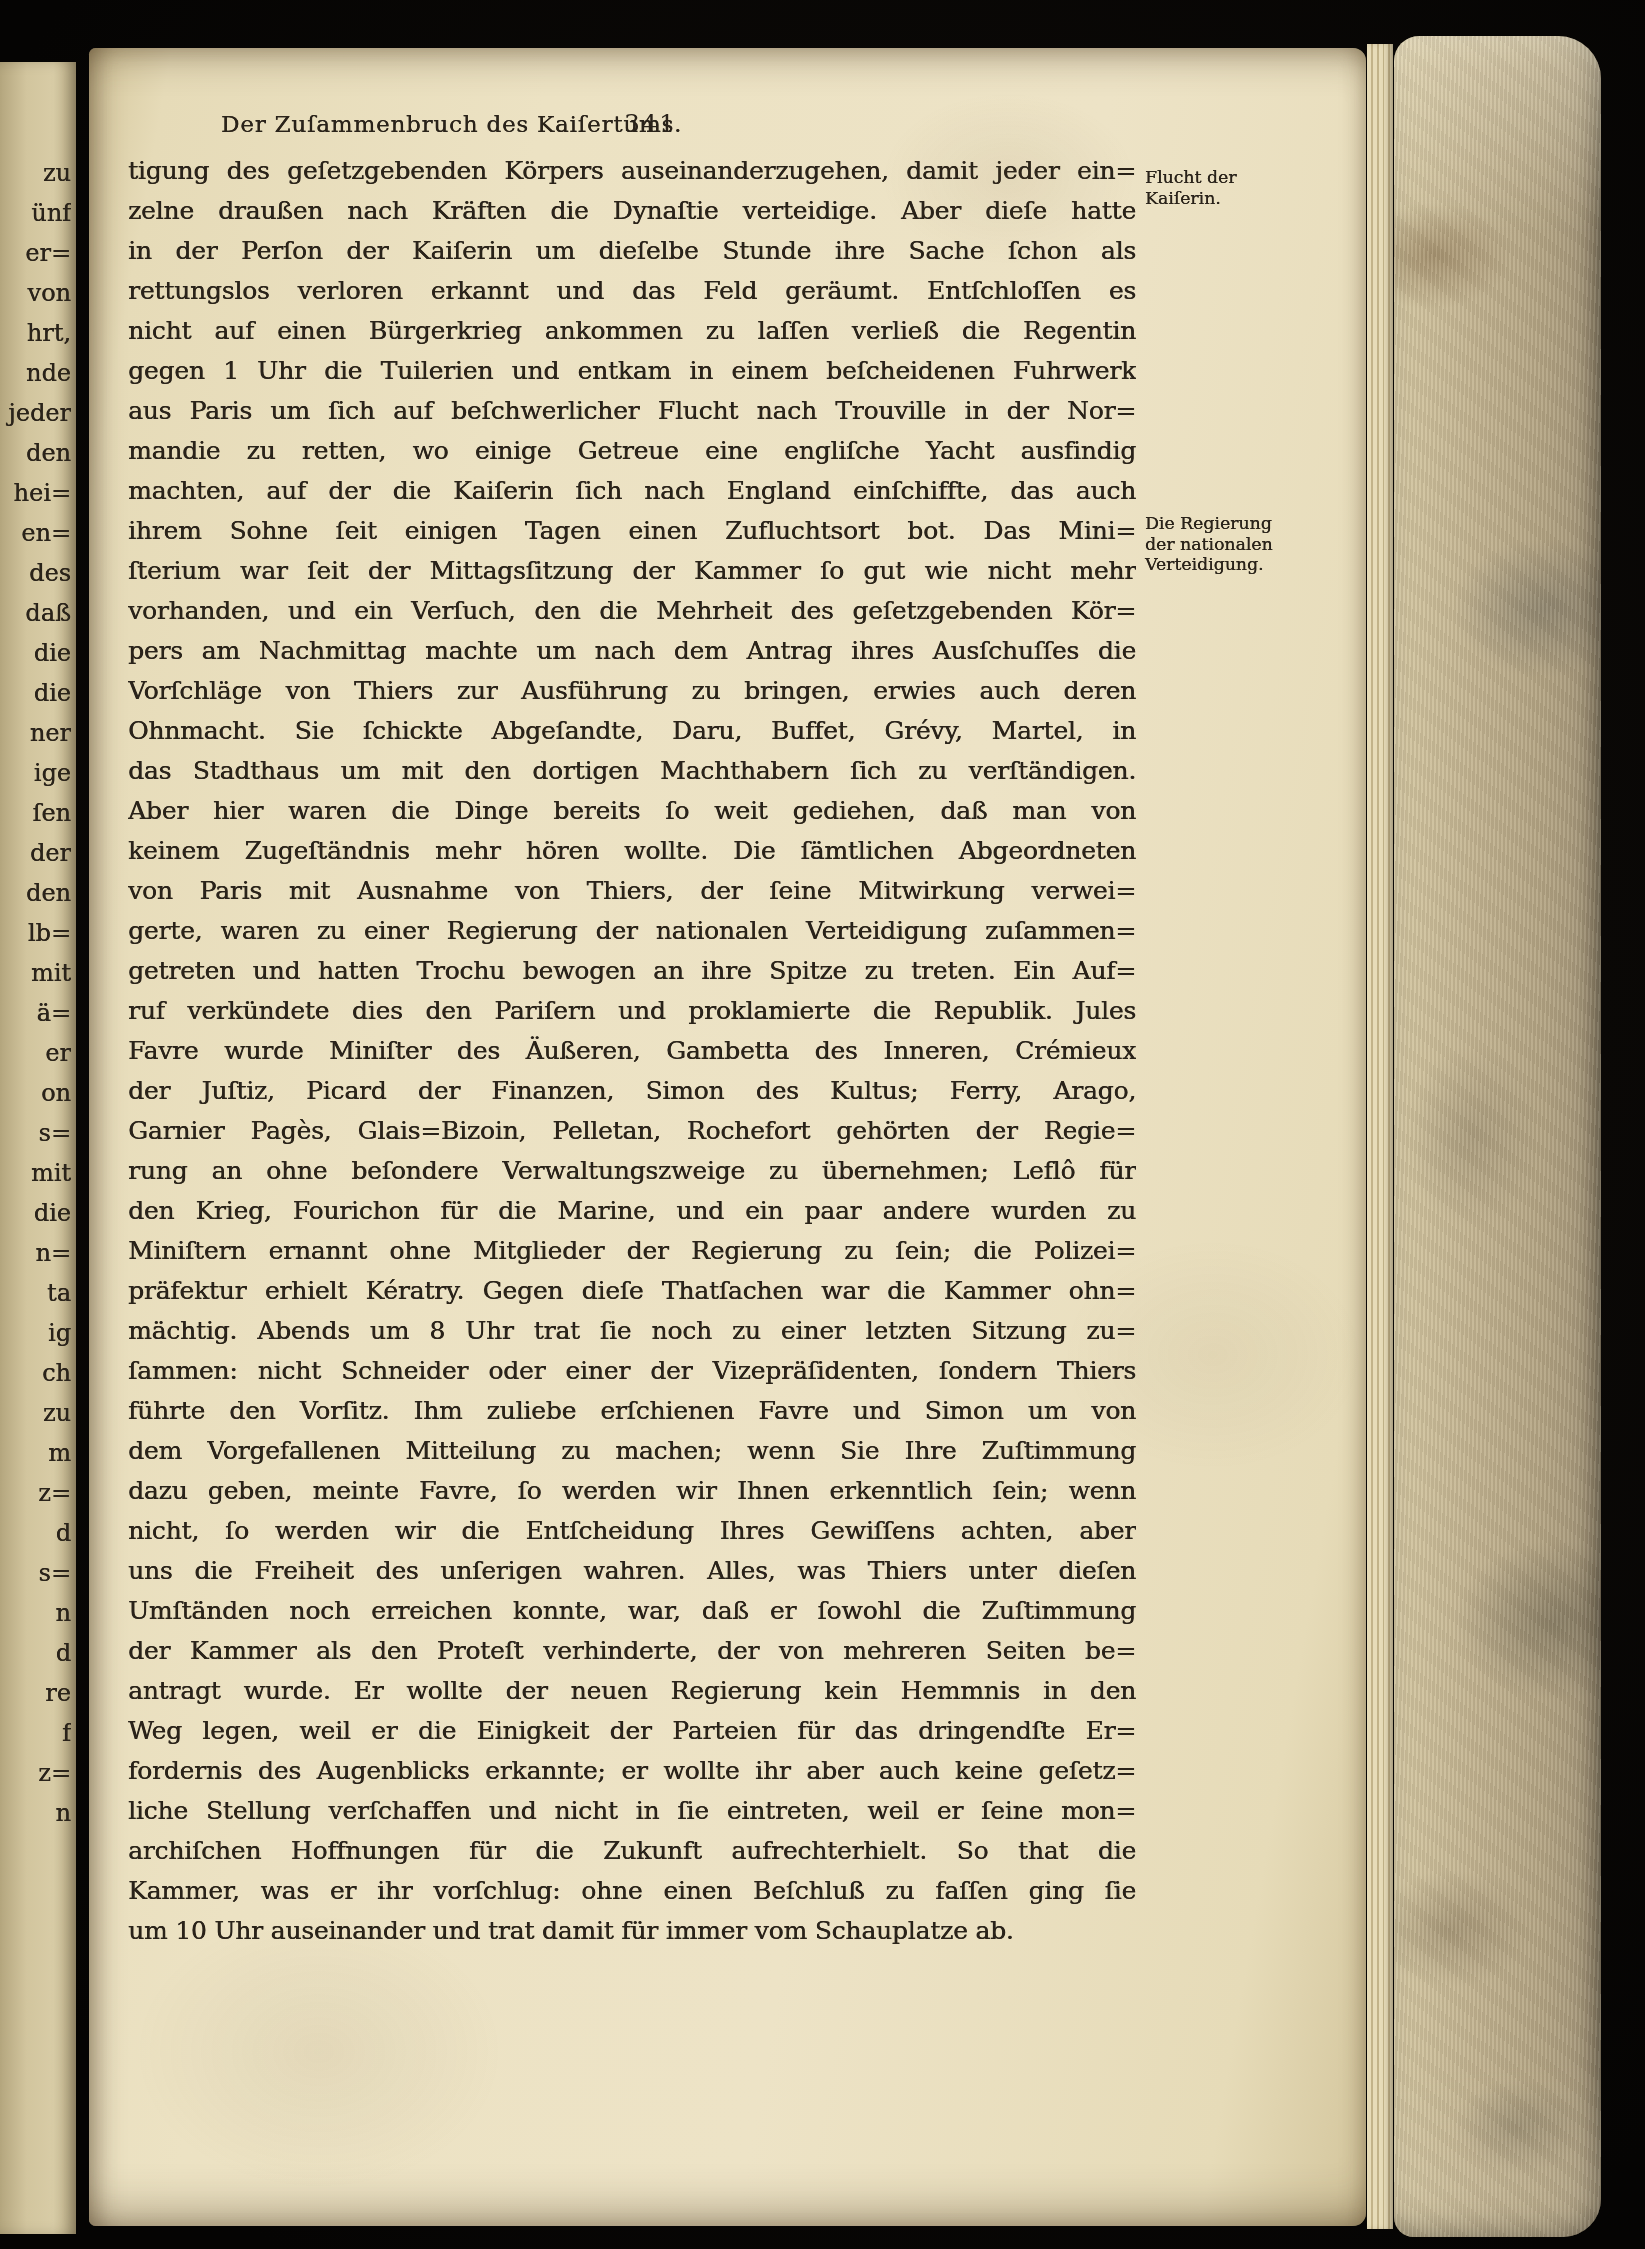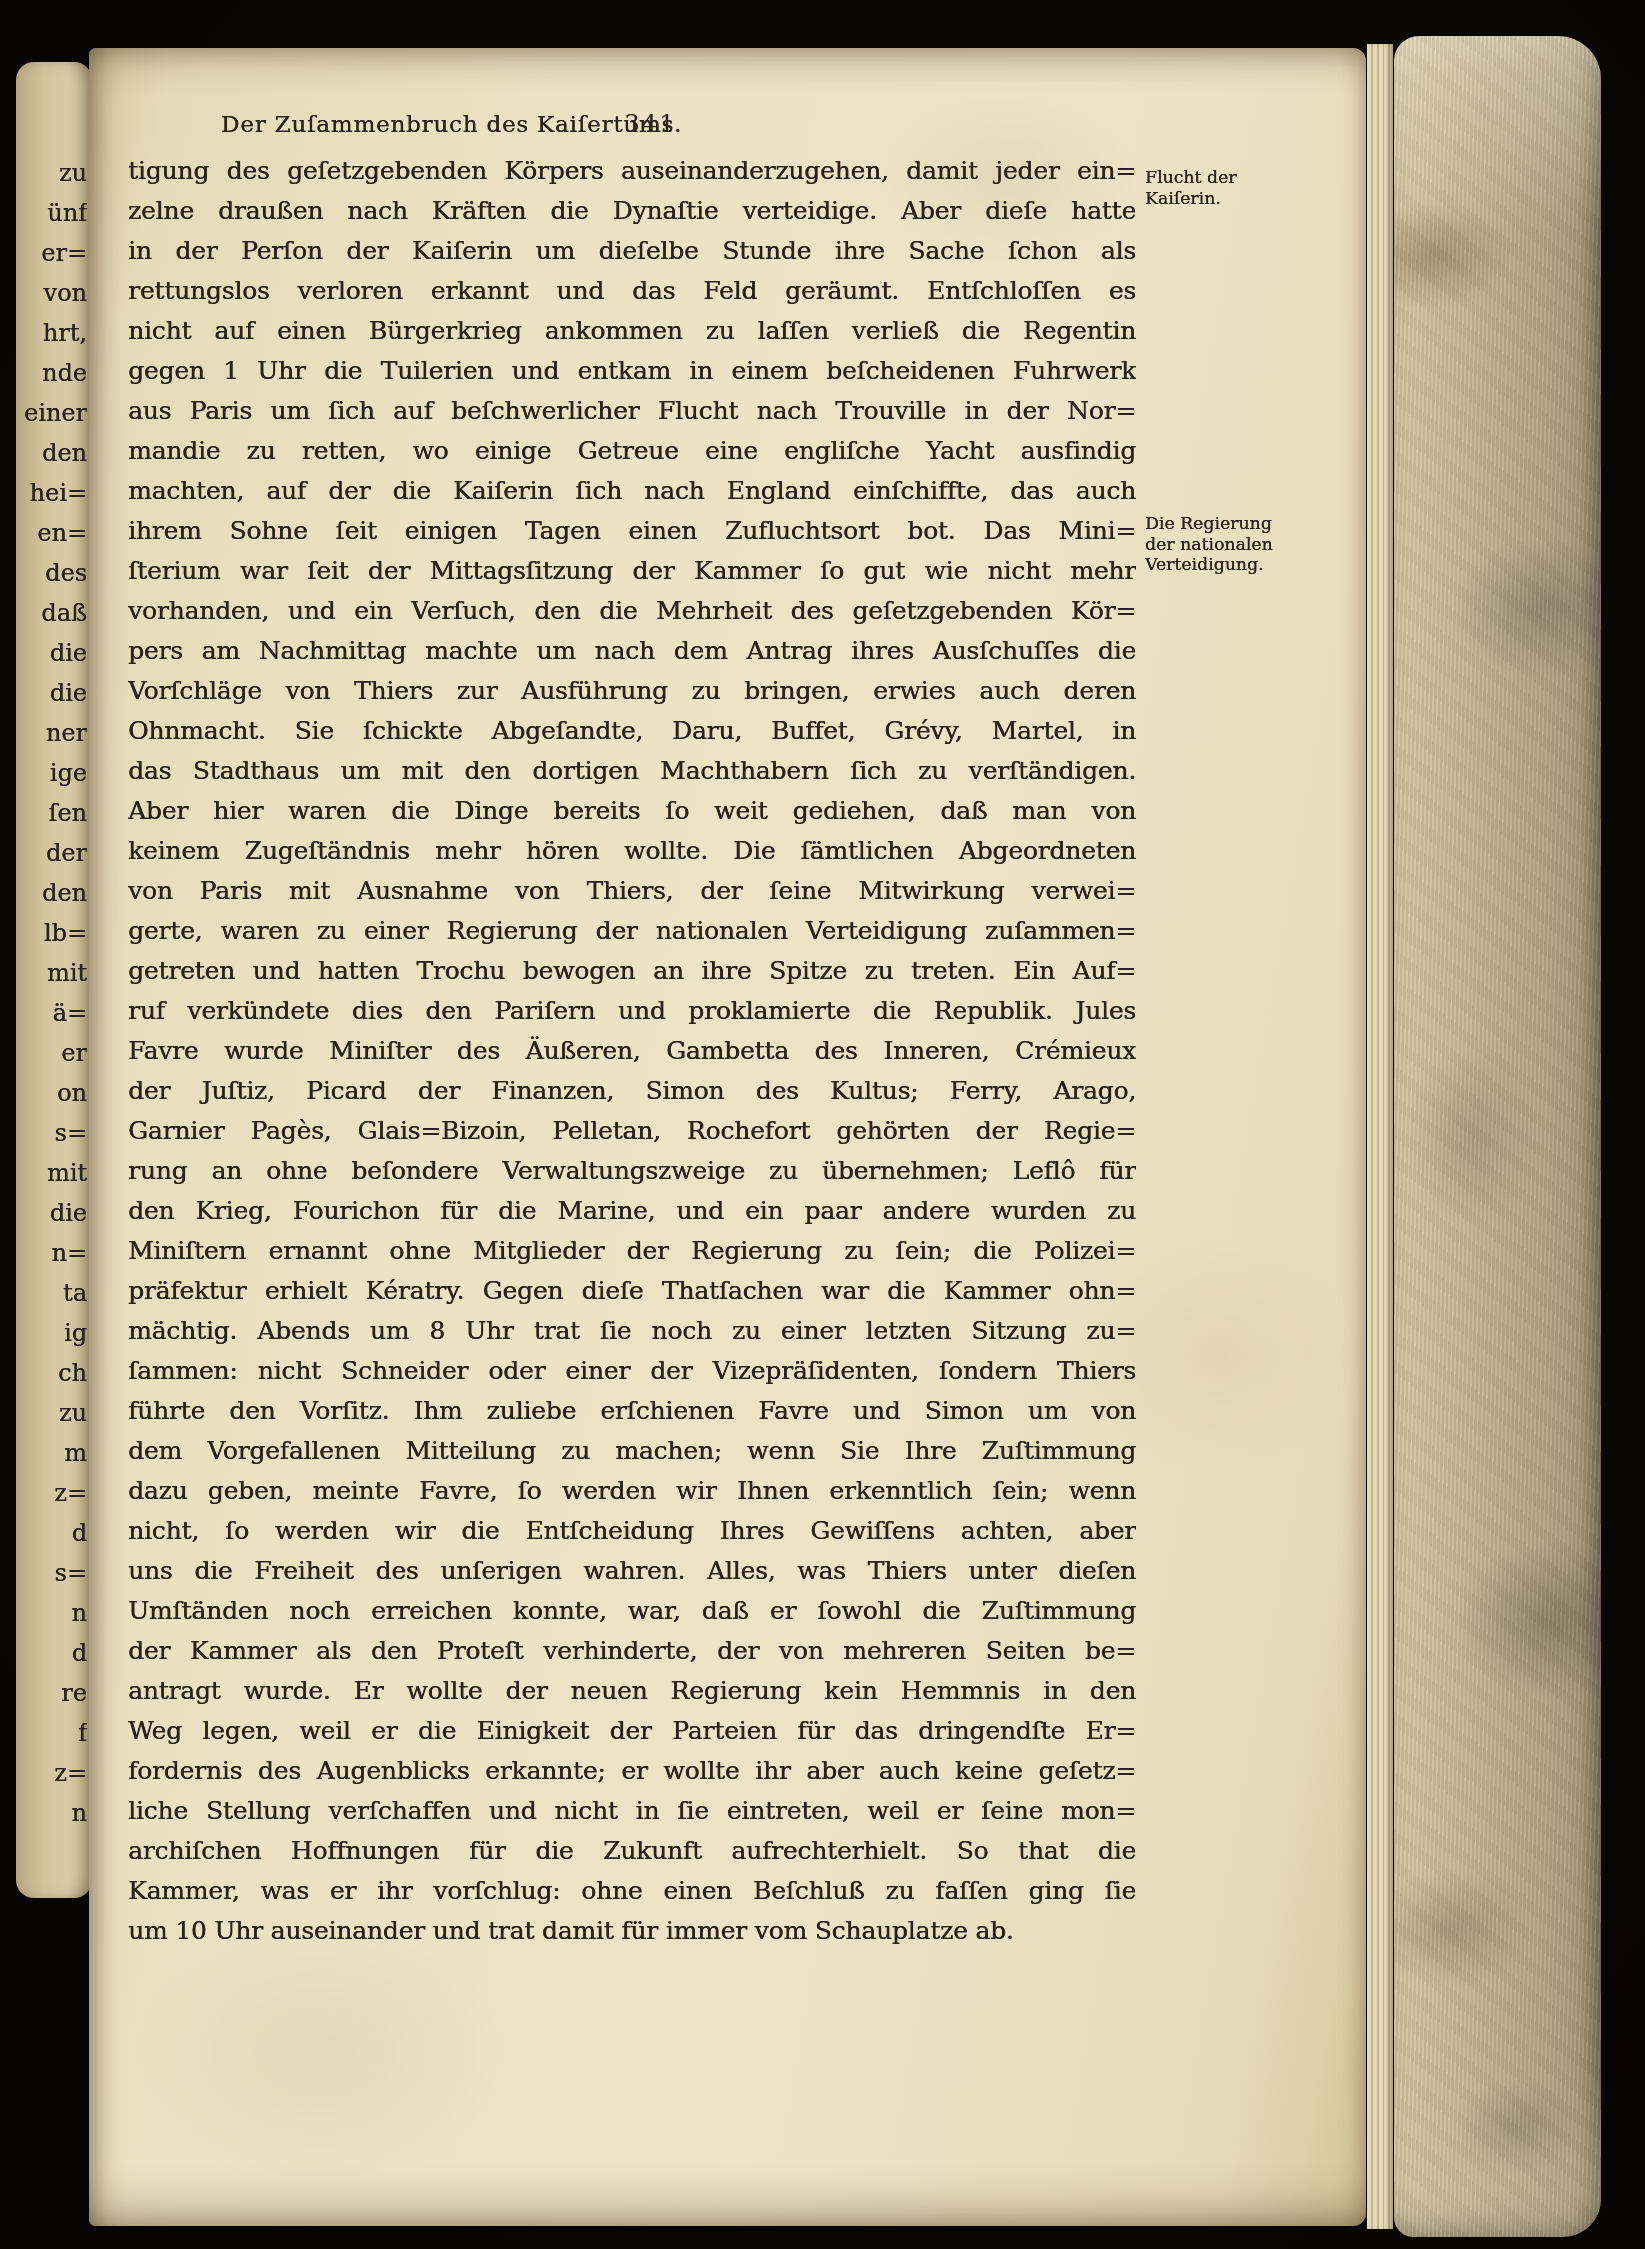--- a/index.html
+++ b/index.html
@@ -13,25 +13,24 @@
     height: 2250px;
     overflow: hidden;
     background: radial-gradient(ellipse 1152px 1481px at 55% 45%, #14110d 0%, #0a0806 60%, #050403 100%);
     font-family: "DejaVu Serif", "Liberation Serif", serif;
     color: #2a231a;
   }
 
   
   .facing-page {
     position: absolute;
-    left: 16px; top: 62px;
-    width: 76px; height: 1836px;
+    left: 0; top: 62px;
+    width: 76px; height: 2172px;
     background: linear-gradient(90deg, #b4a67e 0%, #d2c59e 35%, #d8cca6 70%, #c9bb92 100%);
     box-shadow: inset -11.5px 0 18px -8.2px rgba(30,20,8,0.55);
-    border-radius: 18px;
   }
   .fragments {
     position: absolute;
     top: 91px; left: 0;
     width: 71px;
     text-align: right;
     padding-right: 4.1px;
   }
   .frag {
     height: 40px;
@@ -160,21 +159,21 @@
 <div class="stage">
 
   <div class="facing-page">
     <div class="fragments">
         <div class="frag">zu</div>
         <div class="frag">ünf</div>
         <div class="frag">er=</div>
         <div class="frag">von</div>
         <div class="frag">hrt,</div>
         <div class="frag">nde</div>
-        <div class="frag">einer</div>
+        <div class="frag">jeder</div>
         <div class="frag">den</div>
         <div class="frag">hei=</div>
         <div class="frag">en=</div>
         <div class="frag">des</div>
         <div class="frag">daß</div>
         <div class="frag">die</div>
         <div class="frag">die</div>
         <div class="frag">ner</div>
         <div class="frag">ige</div>
         <div class="frag">ſen</div>

